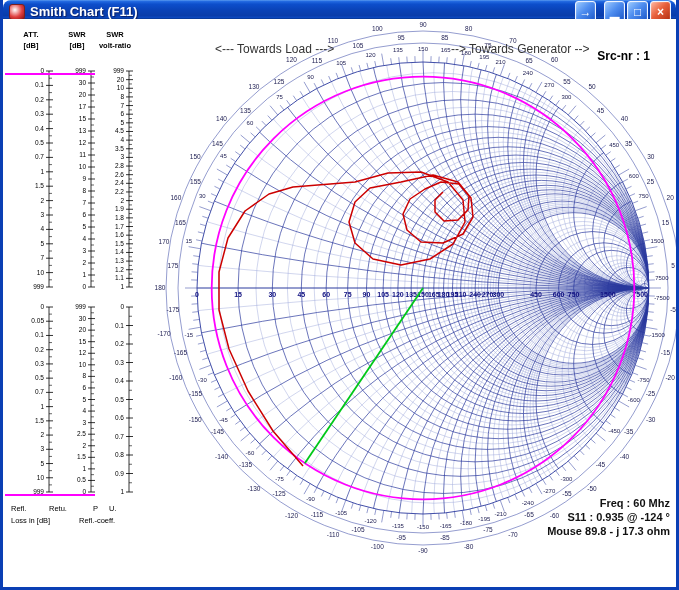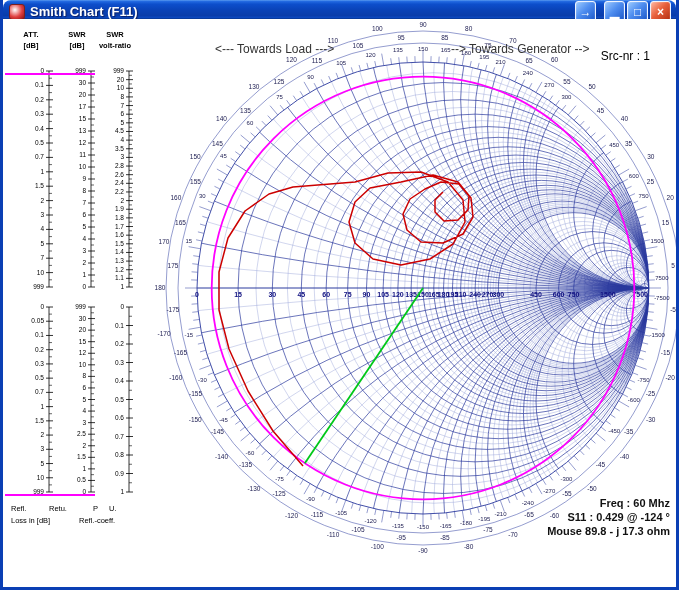--- a/index.html
+++ b/index.html
@@ -41,21 +41,21 @@
   .menu-item { display:inline-block; padding:3px 8px; color:#000; }
   .menu-item::first-letter { text-decoration:underline; }
   .menu-item.disabled { color:#9a9a96; }
   .content { position:relative; width:673px; height:538px; background:#fff; overflow:hidden; }
   #scales-svg { position:absolute; left:0; top:0; }
   #smith-svg { position:absolute; left:150px; top:0; }
   svg text { font-family:"Liberation Sans", sans-serif; }
   .towards-label { position:absolute; top:7px; font-size:12px; color:#333; white-space:nowrap;margin-top:16px; }
   .towards-load { left:212px; }
   .towards-generator { left:448px; }
-  .src-nr { position:absolute; right:26px; top:30px; font-size:12px; font-weight:normal; color:#000; }
+  .src-nr { position:absolute; right:26px; top:30px; font-size:12px; font-weight:bold; color:#000; }
   .status-block {
     position:absolute; right:6px; top:477px; text-align:right; z-index:5;
     font-size:11px; font-weight:600; color:#111; line-height:14px; white-space:nowrap;
   }
 </style>
 </head>
 <body>
 
 <div class="window">
 
@@ -919,18 +919,18 @@
         <line x1="270" y1="269" x2="151.8369475675965" y2="444.1839294566059" stroke="#00c818" stroke-width="1.8"></line>
         <polyline points="150,447 120,412 95,372 76,330 66,291 66,253 75,219 92,192 116,175 140,168 202,163 235,154 268,153 295,163 310,181 312,203 300,225 277,240 248,246 220,240 202,224 196,203 202,183 217,169 248,163 280,156 305,163 318,179 320,198 310,215 290,224 268,223 254,211 250,195 257,180 272,170 288,163 306,165 316,177 315,191 305,201 291,202 282,193 282,181 290,173" stroke="#cc0000" stroke-width="1.5" fill="none" stroke-linejoin="round"></polyline>
       </svg>
 
     <div class="towards-label towards-load">&lt;--- Towards Load ---&gt;</div>
     <div class="towards-label towards-generator">--&gt; Towards Generator --&gt;</div>
     <div class="src-nr">Src-nr : 1</div>
 
     <div class="status-block">
       <div>Freq : 60 Mhz</div>
-      <div>S11 : 0.429 @ -124 °</div>
+      <div>S11 : 0.935 @ -124 °</div>
       <div>Mouse 89.8 - j 17.3 ohm</div>
     </div>
   </div>
 
 </div>
 
 </body></html>

